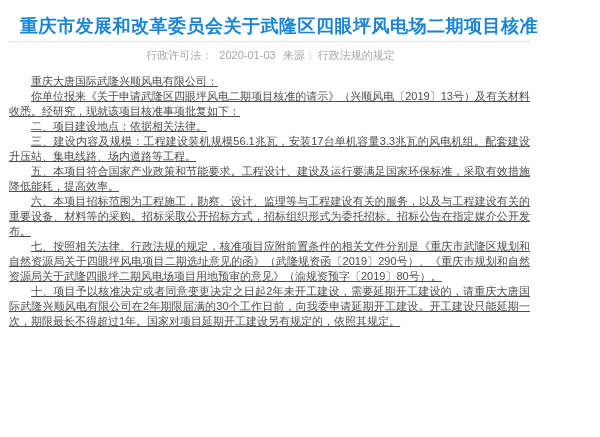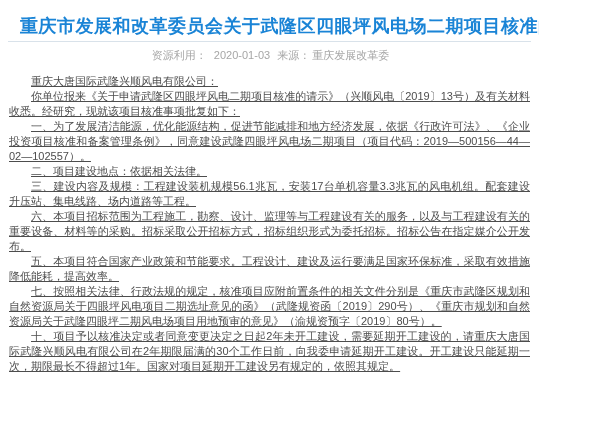--- a/index.html
+++ b/index.html
@@ -54,30 +54,29 @@
 </head>
 <body>
 
 <div class="page">
 
   <div class="doc-title">重庆市发展和改革委员会关于武隆区四眼坪风电场二期项目核准的批复</div>
 
   <div class="title-divider"></div>
 
   <div class="meta-line">
-    <span class="meta-part">资源利用：</span>
+    <span class="meta-part">行政许可法：</span>
     <span class="meta-part">2020-01-03</span>
-    <span class="meta-part">来源：</span><span>重庆发展改革委</span>
+    <span class="meta-part">来源：</span><span>行政法规的规定</span>
   </div>
 
   <div class="doc-body">
     <p>重庆大唐国际武隆兴顺风电有限公司：</p>
     <p>你单位报来《关于申请武隆区四眼坪风电二期项目核准的请示》（兴顺风电〔2019〕13号）及有关材料收悉。经研究，现就该项目核准事项批复如下：</p>
-    <p>一、为了发展清洁能源，优化能源结构，促进节能减排和地方经济发展，依据《行政许可法》、《企业投资项目核准和备案管理条例》，同意建设武隆四眼坪风电场二期项目（项目代码：2019—500156—44—02—102557）。</p>
     <p>二、项目建设地点：依据相关法律。</p>
     <p>三、建设内容及规模：工程建设装机规模56.1兆瓦，安装17台单机容量3.3兆瓦的风电机组。配套建设升压站、集电线路、场内道路等工程。</p>
+    <p>五、本项目符合国家产业政策和节能要求。工程设计、建设及运行要满足国家环保标准，采取有效措施降低能耗，提高效率。</p>
     <p>六、本项目招标范围为工程施工，勘察、设计、监理等与工程建设有关的服务，以及与工程建设有关的重要设备、材料等的采购。招标采取公开招标方式，招标组织形式为委托招标。招标公告在指定媒介公开发布。</p>
-    <p>五、本项目符合国家产业政策和节能要求。工程设计、建设及运行要满足国家环保标准，采取有效措施降低能耗，提高效率。</p>
     <p>七、按照相关法律、行政法规的规定，核准项目应附前置条件的相关文件分别是《重庆市武隆区规划和自然资源局关于四眼坪风电项目二期选址意见的函》（武隆规资函〔2019〕290号）、《重庆市规划和自然资源局关于武隆四眼坪二期风电场项目用地预审的意见》（渝规资预字〔2019〕80号）。</p>
     <p>十、项目予以核准决定或者同意变更决定之日起2年未开工建设，需要延期开工建设的，请重庆大唐国际武隆兴顺风电有限公司在2年期限届满的30个工作日前，向我委申请延期开工建设。开工建设只能延期一次，期限最长不得超过1年。国家对项目延期开工建设另有规定的，依照其规定。</p>
   </div>
 
 </div>
 
 </body></html>

